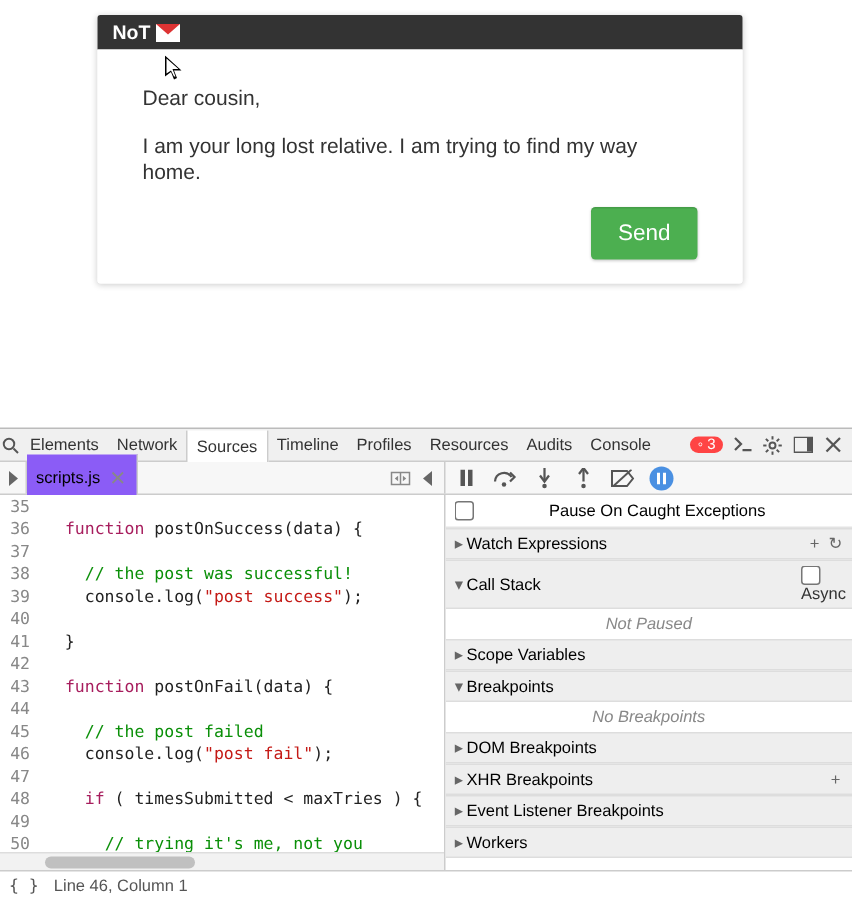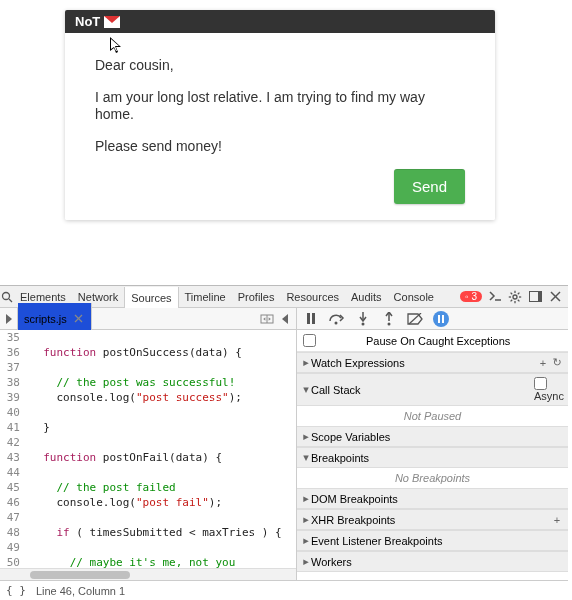--- a/index.html
+++ b/index.html
@@ -24,21 +24,21 @@
 .dt-search { width: 24px; display: flex; align-items: center; justify-content: center; }
 .dt-tab { padding: 0 6px; height: 100%; display: flex; align-items: center; cursor: pointer; }
 .dt-tab.active { background: #fff; border-left: 1px solid #ccc; border-right: 1px solid #ccc; position: relative; top: 1px; }
 .dt-right-icons { margin-left: auto; display: flex; align-items: center; gap: 6px; padding-right: 6px; }
 .err-pill { background: #f44; color: #fff; border-radius: 8px; padding: 0 5px; font-size: 10px; }
 .ic { width: 14px; height: 14px; display: inline-flex; align-items: center; justify-content: center; }
 
 .dt-subbar { height: 22px; border-bottom: 1px solid #ccc; background: #f7f7f7; display: flex; align-items: center; font-size: 11px; }
 .subbar-left { display: flex; align-items: center; flex: 1; height: 100%; }
 .file-nav-btn { width: 18px; display: flex; align-items: center; justify-content: center; border-right: 1px solid #ccc; height: 100%; cursor: pointer; }
-.file-tab { padding: 16px 6px; height: 100%; display: flex; align-items: center; border-right: 1px solid #ccc; background: #1d4ed8; cursor: pointer; }
+.file-tab { padding: 16px 6px; height: 100%; display: flex; align-items: center; border-right: 1px solid #ccc; background: #8b5cf6; cursor: pointer; }
 .file-tab .close { margin-left: 6px; color: #888; width: 12px; height: 12px; display: flex; align-items: center; justify-content: center; }
 .subbar-left-end { margin-left: auto; display: flex; align-items: center; gap: 4px; padding-right: 4px; }
 .subbar-right { width: 272px; border-left: 1px solid #ccc; height: 100%; display: flex; align-items: center; gap: 10px; padding-left: 6px; }
 .dbg-btn { width: 16px; height: 16px; display: flex; align-items: center; justify-content: center; cursor: pointer; color: #555; }
 .pause-circle { width: 16px; height: 16px; border-radius: 50%; background: #4a90e2; display: flex; align-items: center; justify-content: center; color: #fff; font-size: 9px; }
 
 .dt-main { flex: 1; display: flex; min-height: 0; }
 
 .code-pane { flex: 1; display: flex; flex-direction: column; min-width: 0; }
 .code-scroll { flex: 1; overflow: auto; background: #fff; font-family: Menlo, Consolas, monospace; font-size: 11px; line-height: 15px; }
@@ -72,21 +72,20 @@
 
 <div class="app-area">
   <div class="email-window">
     <div class="email-titlebar">
       <span>NoT</span>
       <span class="email-logo"></span>
     </div>
     <div class="email-body">
       <p>Dear cousin,</p>
       <p>I am your long lost relative. I am trying to find my way home.</p>
-      <p>Please send money!</p>
       <div class="send-row">
         <button class="send-btn">Send</button>
       </div>
     </div>
   </div>
 </div>
 
 <div class="cursor">
   <svg viewBox="0 0 14 18">
       <path d="M0 0 L0 14 L4 11 L6 16 L8 15 L6 10 L11 10 Z" fill="#000"></path>
@@ -284,21 +283,21 @@
           <div class="code-row">
             <div class="gutter">48</div>
             <div class="code"><span>    </span><span class="kw">if</span><span> ( timesSubmitted &lt; maxTries ) {</span></div>
           </div>
           <div class="code-row">
             <div class="gutter">49</div>
             <div class="code"></div>
           </div>
           <div class="code-row">
             <div class="gutter">50</div>
-            <div class="code"><span>      </span><span class="com">// maybe it's me, not you</span></div>
+            <div class="code"><span>      </span><span class="com">// trying it's me, not you</span></div>
           </div>
         </div>
       <div class="hscroll">
           <div class="hscroll-thumb"></div>
         </div>
     </div>
 
     <div class="right-pane">
       <div class="pause-exc-row">
         <input type="checkbox" style="">

